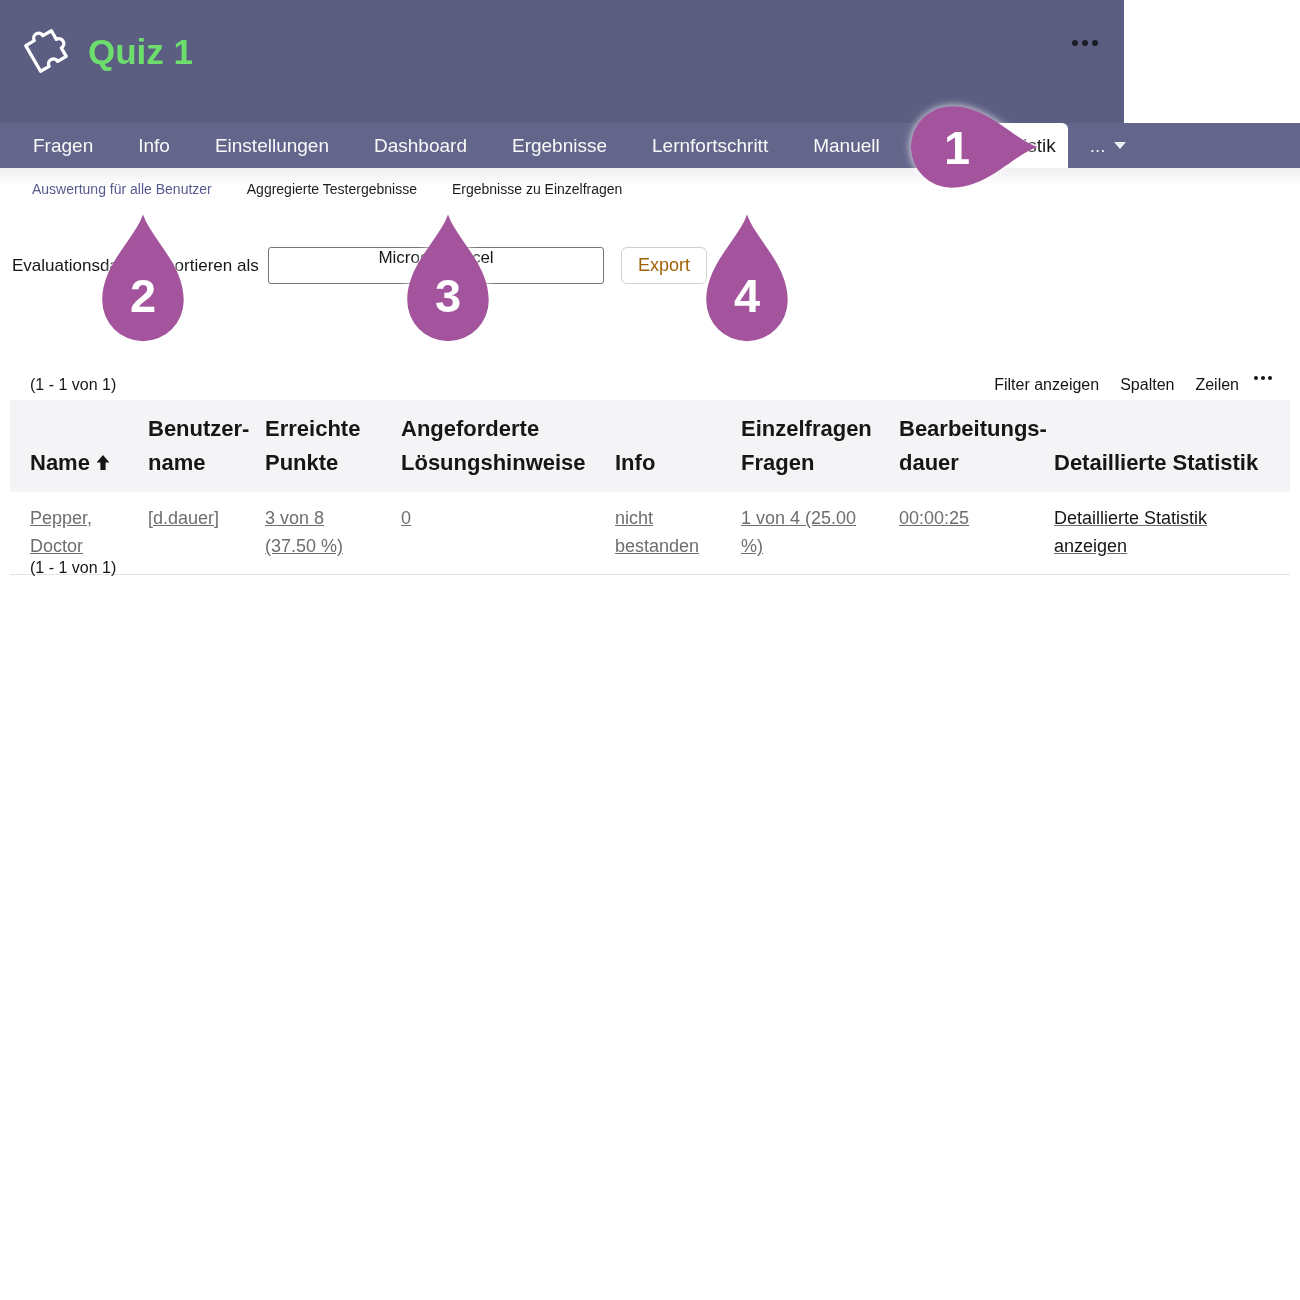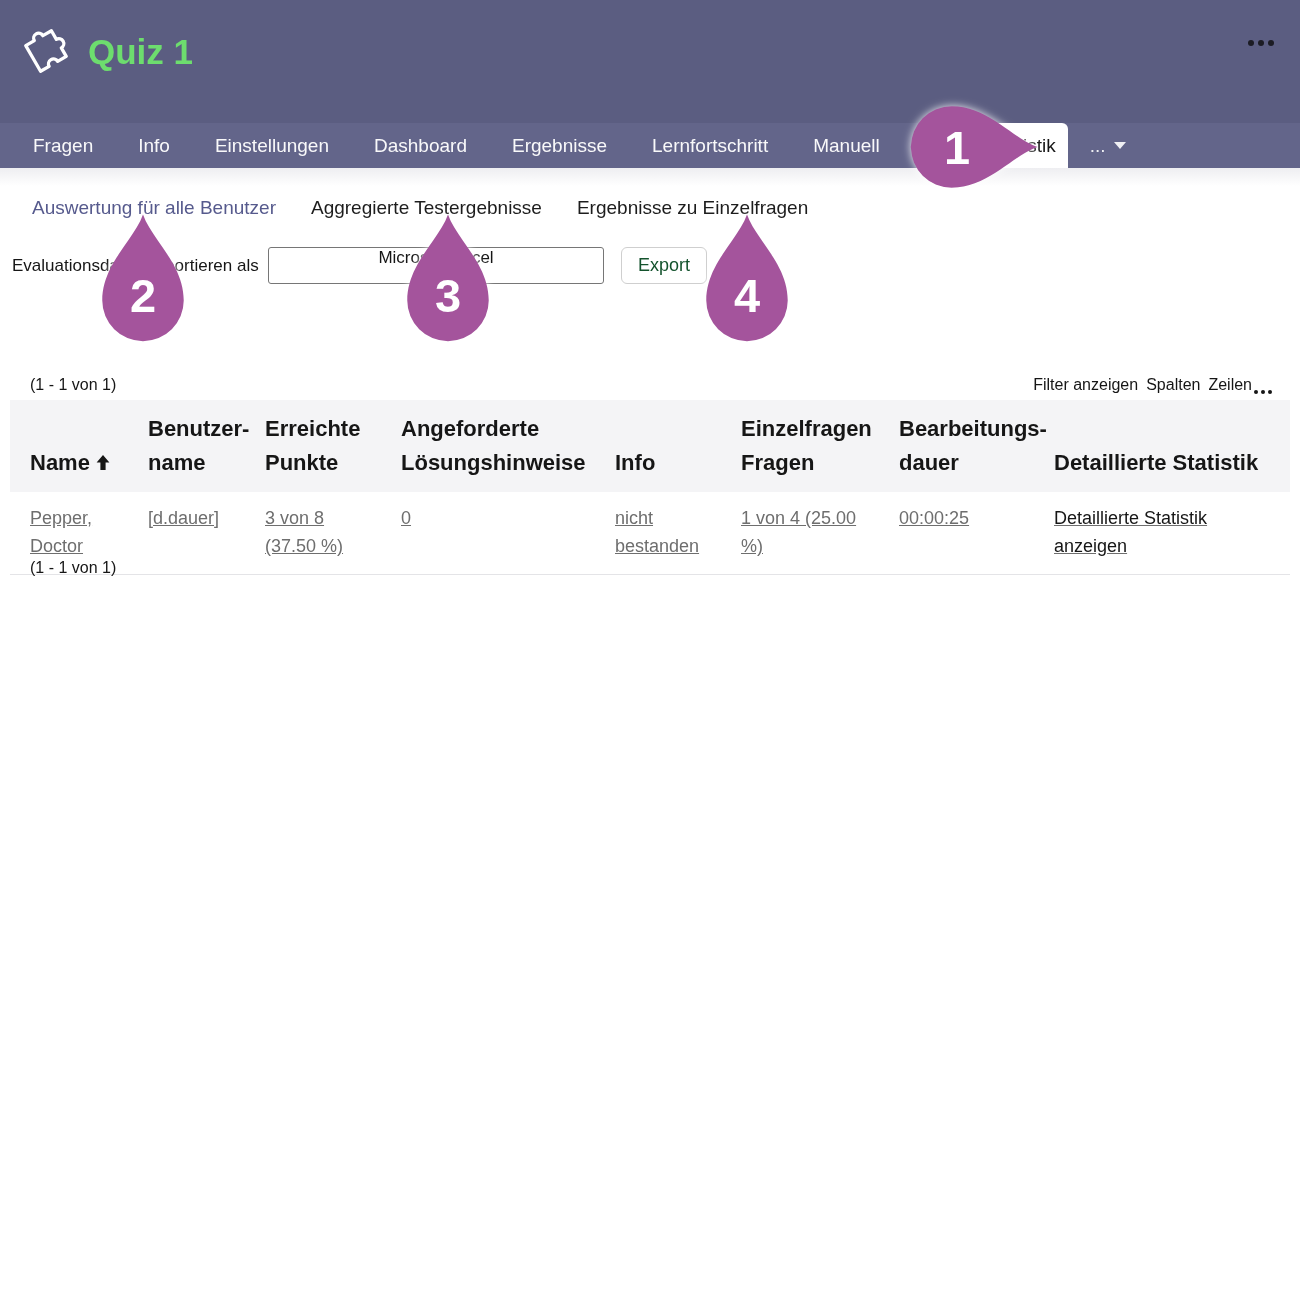--- a/index.html
+++ b/index.html
@@ -1,57 +1,57 @@
 <!DOCTYPE html>
 <html><head>
 <meta charset="utf-8">
 <style>
   * { margin:0; padding:0; box-sizing:border-box; }
   html,body { width:1300px; height:1300px; background:#fff; overflow:hidden;
               font-family:"Liberation Sans", sans-serif; color:#161616; }
   .stage { position:relative; width:1300px; height:1300px; }
 
   
-  .header { position:absolute; left:0; top:0; width:1300px; height:123px; background:#5b5d81; }
+  .header { position:absolute; left:0; top:0; width:1124px; height:123px; background:#5b5d81; }
   .logo { position:absolute; left:18px; top:18px; }
   .page-title { position:absolute; left:88px; top:32px; font-size:35px; font-weight:700; color:#6ddd6e; }
   .hdr-menu { position:absolute; right:26px; top:40px; display:flex; gap:4px; cursor:pointer; }
   .hdr-menu .dot { width:6px; height:6px; border-radius:50%; background:#1c1c24; }
 
   
   .tabbar { position:absolute; left:0; top:123px; width:1300px; height:45px; background:#63658a; }
   .tabbar ul { list-style:none; display:flex; align-items:stretch; height:45px; padding-left:33px; }
   .tab { display:flex; align-items:center; color:rgba(255,255,255,.96); font-size:19px;
          margin-right:45px; cursor:pointer; white-space:nowrap; }
   .tab.wide { min-width:164px; margin-right:0;text-align:center; }
   .tab.active { background:#fff; color:#161616; border-radius:6px 6px 0 0; padding:0 12px; margin-right:0; }
   .tab.more { margin-left:22px; color:rgba(255,255,255,.9); }
   .caret-down { width:0; height:0; border-left:6px solid transparent; border-right:6px solid transparent;
                 border-top:7px solid rgba(255,255,255,.9); margin-left:8px; display:inline-block; }
 
   
   .content { position:absolute; left:0; top:168px; width:1300px; height:1132px;
              background:linear-gradient(#eeeef1, #ffffff 18px); }
 
-  .subtabs { position:absolute; left:32px; top:13px; display:flex; gap:35px; font-size:19px;margin-top:16px; }
+  .subtabs { position:absolute; left:32px; top:13px; display:flex; gap:35px; font-size:14px; }
   .subtab { cursor:pointer; color:#1d1d1d; white-space:nowrap; }
   .subtab.active { color:#565a8d; }
 
   .export-row { position:absolute; left:12px; top:79px; display:flex; align-items:center; }
   .export-label { font-size:17px; color:#161616; width:256px; }
   .select-box { width:336px; height:37px; border:1px solid #767676; border-radius:3px; background:#fff;
                 display:flex; align-items:center; padding:0 14px; font-size:17px; cursor:pointer;flex-direction:column; }
   .select-box .sel-text { flex:1; }
   .export-btn { margin-left:17px; height:37px; padding:0 16px; background:#fff; border:1px solid #cfcfcf;
-                border-radius:6px; font-size:18px; color:#14532d; cursor:pointer;
+                border-radius:6px; font-size:18px; color:#a16207; cursor:pointer;
                 font-family:"Liberation Sans", sans-serif; }
 
   .pagination-top { position:absolute; left:30px; top:208px; font-size:16px; }
   .pagination-bottom { position:absolute; left:30px; top:391px; font-size:16px; }
-  .list-controls { position:absolute; right:28px; top:208px; display:flex; align-items:flex-end; gap:8px; font-size:16px; }
+  .list-controls { position:absolute; right:28px; top:208px; display:flex; align-items:flex-start; gap:21px; font-size:16px; }
   .list-controls .ctl { cursor:pointer; white-space:nowrap; }
   .rows-more { display:flex; gap:3px; margin-left:-6px; cursor:pointer; }
   .rows-more .dot { width:4px; height:4px; border-radius:50%; background:#161616; }
 
   
   .tbl { position:absolute; left:10px; top:232px; width:1280px; border-collapse:collapse; table-layout:fixed; }
   .tbl th { background:#f4f4f6; text-align:left; vertical-align:bottom; font-weight:600; font-size:22px;
             padding:12px 8px 12px 20px; height:75px; white-space:pre-line; line-height:1.55; }
   .tbl td { background:#fff; vertical-align:top; font-size:18px; color:#6e6e6e;
             padding:13px 8px 13px 20px; height:77px; white-space:pre-line; line-height:1.55;

